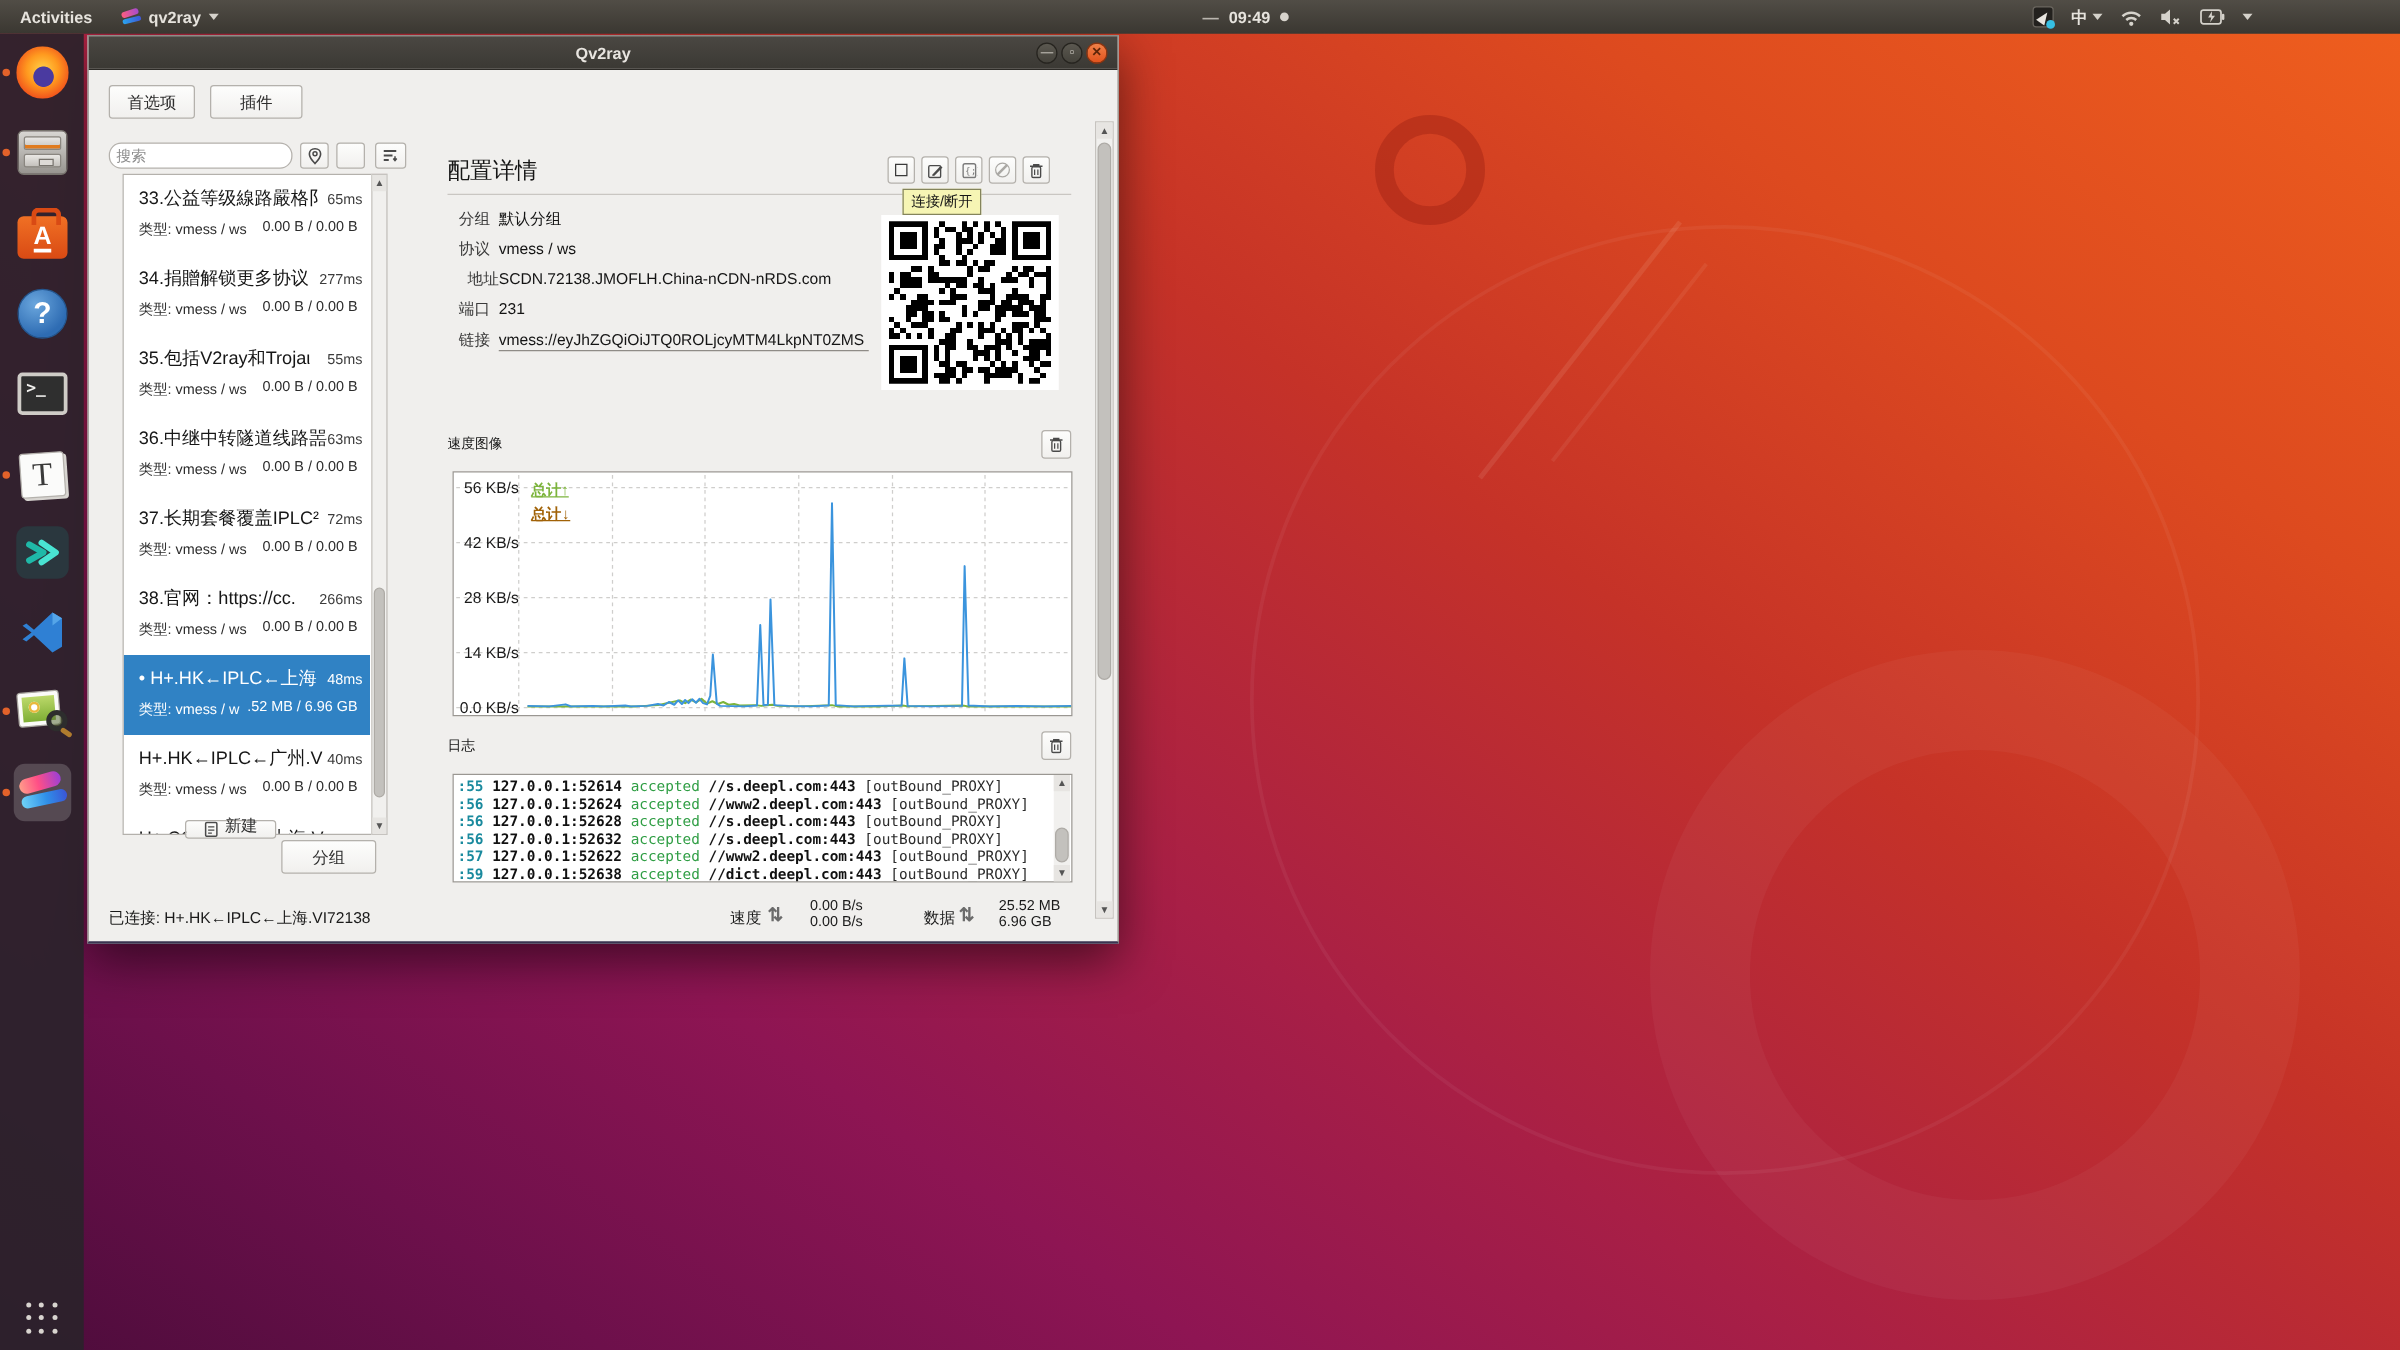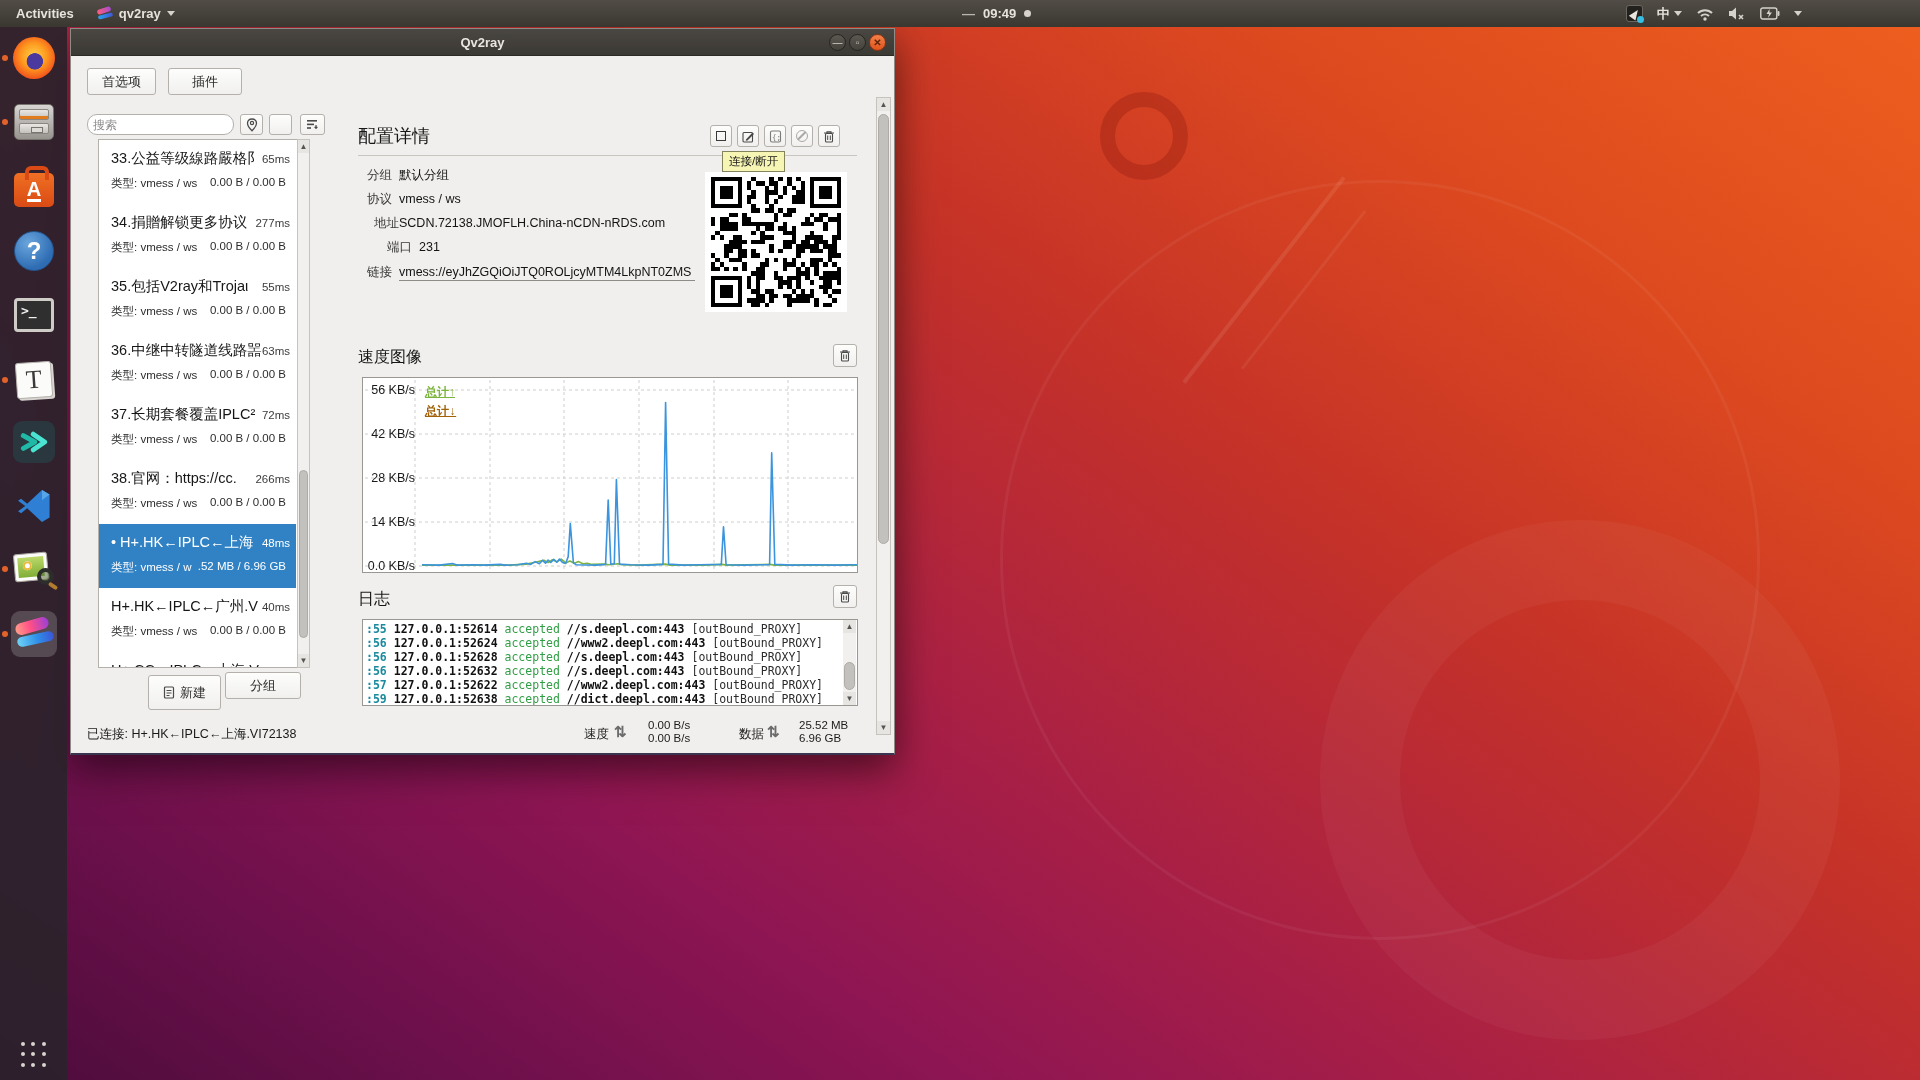--- a/index.html
+++ b/index.html
@@ -116,21 +116,21 @@
   .ic-forbid::after { content:""; position:absolute; left:-1px; top:4.2px; width:11px; height:1.5px; background:#aaa8a4; transform:rotate(-45deg); }
   .tooltip { position:absolute; left:651px; top:122px; background:#f6f5b4; border:1px solid #84845c; color:#151515; font-size:11.5px; padding:2px 6px; z-index:5; }
 
   .field-row { position:absolute; left:296px; display:flex; align-items:baseline; }
   .field-row .flabel { font-size:12.5px; color:#3a3a3a; width:32px; }
   .field-row .fvalue { font-size:12.5px; color:#141414; white-space:nowrap; }
   .link-box { width:296px; overflow:hidden; border-bottom:1px solid #8f8c87; padding-bottom:1px; }
 
   .qr { position:absolute; left:634px; top:143px; width:142px; height:140px; background:#fff; padding:5px; }
 
-  .sec-title { position:absolute; left:287px; font-size:16px; color:#161616; }
+  .sec-title { position:absolute; left:287px; font-size:11px; color:#161616; }
   .trash-btn { position:absolute; width:24px; height:23px; }
 
   .chart-box { position:absolute; left:291px; top:348px; width:496px; height:196px; background:#fff; border:1px solid #9a9792; }
   .tick { position:absolute; width:50px; text-align:right; font-size:12.5px; color:#1a1a1a; }
   .legend-item { position:absolute; font-size:12px; text-decoration:underline; font-weight:bold; }
 
   .log-box { position:absolute; left:291px; top:590px; width:496px; height:87px; background:#fff; border:1px solid #9a9792; overflow:hidden; font-family:"DejaVu Sans Mono",monospace; font-size:11.5px; line-height:14px; padding:2px 0 0 3px; white-space:nowrap; }
   .log-line b { font-weight:bold; color:#111; }
   .log-time { color:#1a8a9e; font-weight:bold; }
   .log-ok { color:#2f9e44; }
@@ -388,21 +388,21 @@
           <span class="dat"></span>
         </div>
       </div>
     </div>
   <div class="vscroll" style="left:226px; top:110px; width:13px; height:529px;">
     <div class="arr up">▲</div>
     <div class="arr dn">▼</div>
     <div class="thumb" style="top:330px; height:168px;"></div>
   </div>
 
-  <button class="qbtn" style="position:absolute; left:77px; top:646px; width:73px; height:35px; gap:5px;">
+  <button class="qbtn" style="position:absolute; left:77px; top:627px; width:73px; height:15px; gap:5px;align-items:flex-end;">
     <svg width="12" height="13" viewBox="0 0 12 13">
       <rect x="1.5" y="1" width="9" height="11" rx="1" fill="none" stroke="#4a4a4a" stroke-width="1.2"></rect>
       <path d="M3.5 4.5 h5 M3.5 7 h5 M3.5 9.5 h3" stroke="#4a4a4a" stroke-width="1"></path>
     </svg>
     <span>新建</span>
   </button>
   <button class="qbtn" style="position:absolute; left:154px; top:643px; width:76px; height:27px;">分组</button>
 
   <div class="status-conn">已连接: H+.HK←IPLC←上海.VI72138</div>
 
@@ -444,21 +444,21 @@
         <span class="fvalue">默认分组</span>
       </div>
       <div class="field-row" style="top: 162px;">
         <span class="flabel">协议</span>
         <span class="fvalue">vmess / ws</span>
       </div>
       <div class="field-row" style="top: 186px; text-align: right;">
         <span class="flabel">地址</span>
         <span class="fvalue">SCDN.72138.JMOFLH.China-nCDN-nRDS.com</span>
       </div>
-      <div class="field-row" style="top: 210px; margin-left: 20px;">
+      <div class="field-row" style="top: 210px;">
         <span class="flabel">端口</span>
         <span class="fvalue">231</span>
       </div>
       <div class="field-row" style="top: 235px;">
         <span class="flabel">链接</span>
         <span class="fvalue link-box">vmess://eyJhZGQiOiJTQ0ROLjcyMTM4LkpNT0ZMS</span>
       </div>
     </div>
 
   <div class="qr"><svg id="qrsvg" width="132" height="130" viewBox="0 0 29 29" shape-rendering="crispEdges">

